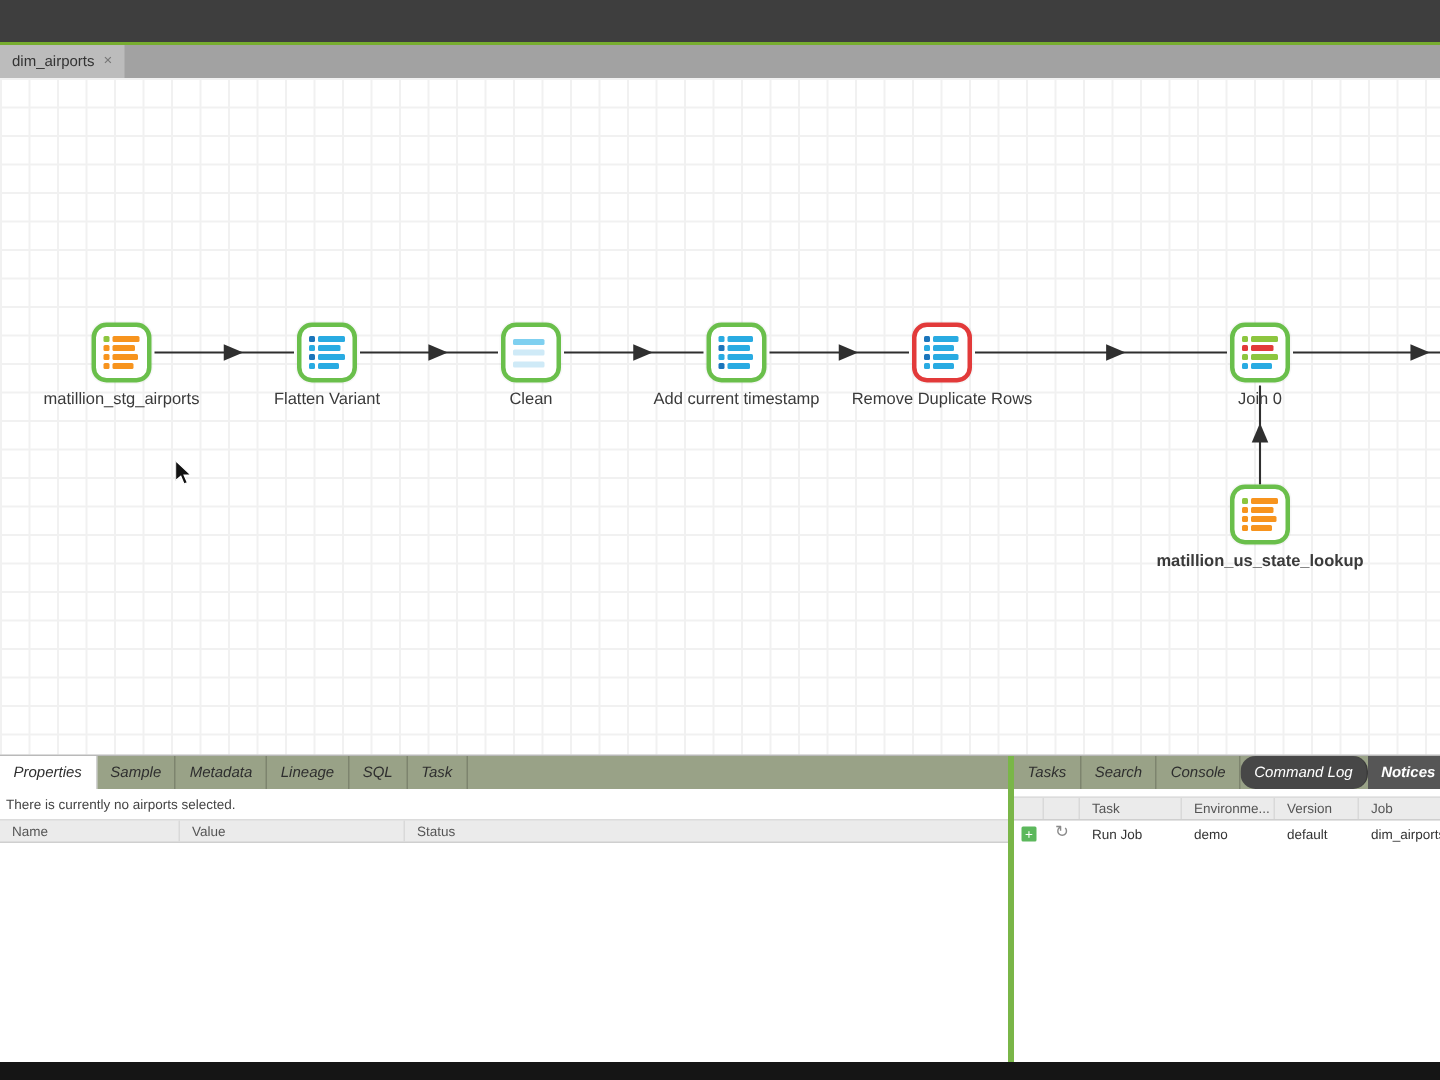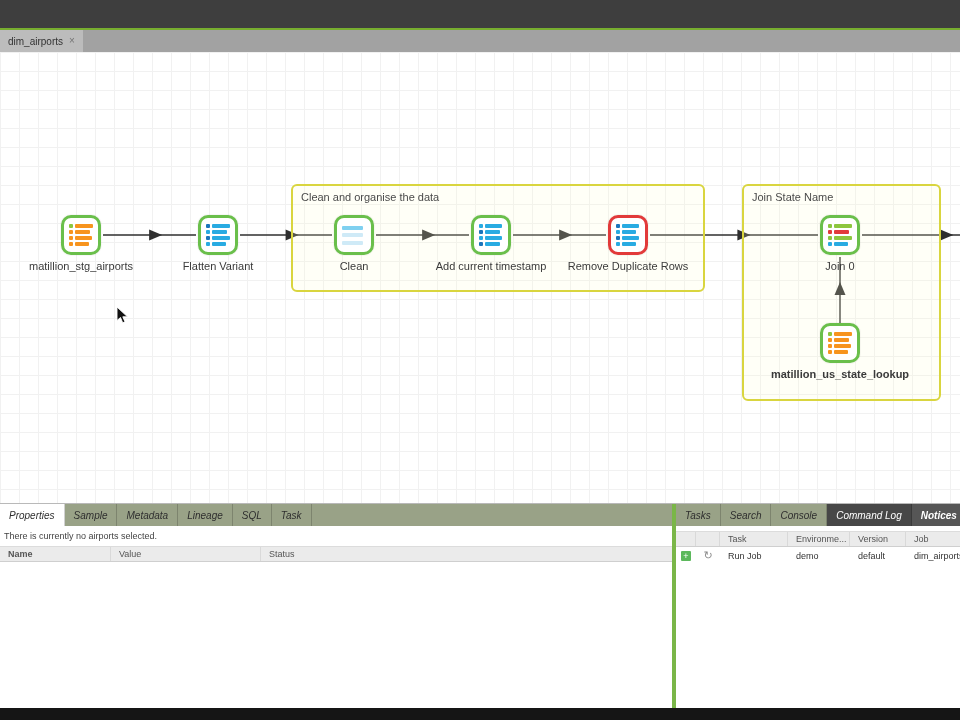--- a/index.html
+++ b/index.html
@@ -27,21 +27,21 @@
   .cursor{position:absolute;pointer-events:none;}
 
   .bottom{position:absolute;top:503px;left:0;width:960px;height:205px;display:flex;border-top:1px solid #b9b9b9;box-sizing:border-box;}
   .panel{background:#fff;overflow:hidden;}
   .panel.left{width:672px;}
   .vdivider{width:4px;background:#7ab648;}
   .panel.right{flex:1;}
   .tabbar{height:22px;background:#99a287;display:flex;font-size:10px;color:#2e2e2e;align-items:stretch;font-style:italic;}
   .tab{padding:0 9px;display:flex;align-items:center;border-right:1px solid rgba(0,0,0,0.18);cursor:pointer;white-space:nowrap;}
   .tab.active{background:#fff;}
-  .tab.dark{background:#474747;color:#fff;}
+  .tab.dark{background:#474747;color:#fff;border-radius:10px;}
   .tab.dark2{background:#565656;color:#fff;font-weight:bold;}
   .note{font-size:9px;color:#444;padding:5px 4px 4px 4px;height:11px;}
   .thead{display:flex;background:#ebebeb;border-top:1px solid #dcdcdc;border-bottom:1px solid #cfcfcf;font-size:9px;color:#555;height:16px;align-items:stretch;box-sizing:border-box;}
   .th{padding-left:8px;border-right:1px solid #d9d9d9;box-sizing:border-box;display:flex;align-items:center;flex:none;}
   .th.flex{flex:1;border-right:none;}
   .thead.rhead{margin-top:5px;}
   .trow{display:flex;align-items:center;font-size:9px;color:#333;height:17px;}
   .cell{box-sizing:border-box;padding-left:8px;flex:none;white-space:nowrap;}
   .cell.flex{flex:1;}
   .cell.center{display:flex;justify-content:center;padding-left:0;}
@@ -72,26 +72,20 @@
         <polygon points="8,0 -5,-5.5 -5,5.5" fill="#2f2f2f" transform="translate(427.15,183) rotate(0)"></polygon>
         <line x1="513" y1="183" x2="606" y2="183" stroke="#2f2f2f" stroke-width="1.4"></line>
         <polygon points="8,0 -5,-5.5 -5,5.5" fill="#2f2f2f" transform="translate(564.15,183) rotate(0)"></polygon>
         <line x1="650" y1="183" x2="818" y2="183" stroke="#2f2f2f" stroke-width="1.4"></line>
         <polygon points="8,0 -5,-5.5 -5,5.5" fill="#2f2f2f" transform="translate(742.4,183) rotate(0)"></polygon>
         <line x1="862" y1="183" x2="960" y2="183" stroke="#2f2f2f" stroke-width="1.4"></line>
         <polygon points="8,0 -5,-5.5 -5,5.5" fill="#2f2f2f" transform="translate(945.3,183) rotate(0)"></polygon>
         <line x1="840" y1="271" x2="840" y2="205" stroke="#2f2f2f" stroke-width="1.4"></line>
         <polygon points="8,0 -5,-5.5 -5,5.5" fill="#2f2f2f" transform="translate(840,238) rotate(-90)"></polygon>
       </svg>
-  <div class="group" style="left: 291px; top: 132px; width: 414px; height: 108px;">
-        <div class="group-label">Clean and organise the data</div>
-      </div>
-      <div class="group" style="left: 742px; top: 132px; width: 199px; height: 217px;">
-        <div class="group-label">Join State Name</div>
-      </div>
       <div class="node" style="left: 61px; top: 163px;">
         <div class="node-icon" style="border-color: rgb(106, 191, 75);">
           <div class="icon-row">
             <span class="icon-dot" style="background: rgb(141, 198, 63);"></span>
             <div class="icon-bar" style="width: 78%; background: rgb(247, 148, 30);"></div>
           </div>
           <div class="icon-row">
             <span class="icon-dot" style="background: rgb(247, 148, 30);"></span>
             <div class="icon-bar" style="width: 64%; background: rgb(247, 148, 30);"></div>
           </div>
@@ -235,21 +229,21 @@
       <div class="tabbar" id="leftTabs">
           <div class="tab active">Properties</div>
           <div class="tab">Sample</div>
           <div class="tab">Metadata</div>
           <div class="tab">Lineage</div>
           <div class="tab">SQL</div>
           <div class="tab">Task</div>
         </div>
       <div class="note">There is currently no airports selected.</div>
       <div class="thead" id="leftHead">
-          <div class="th" style="width: 111px; font-weight: bold;">Name</div>
+          <div class="th" style="width: 120px;">Name</div>
           <div class="th" style="width: 150px;">Value</div>
           <div class="th flex">Status</div>
         </div>
       <div></div>
     </div>
     <div class="vdivider"></div>
     <div class="panel right">
       <div class="tabbar" id="rightTabs">
           <div class="tab">Tasks</div>
           <div class="tab">Search</div>

